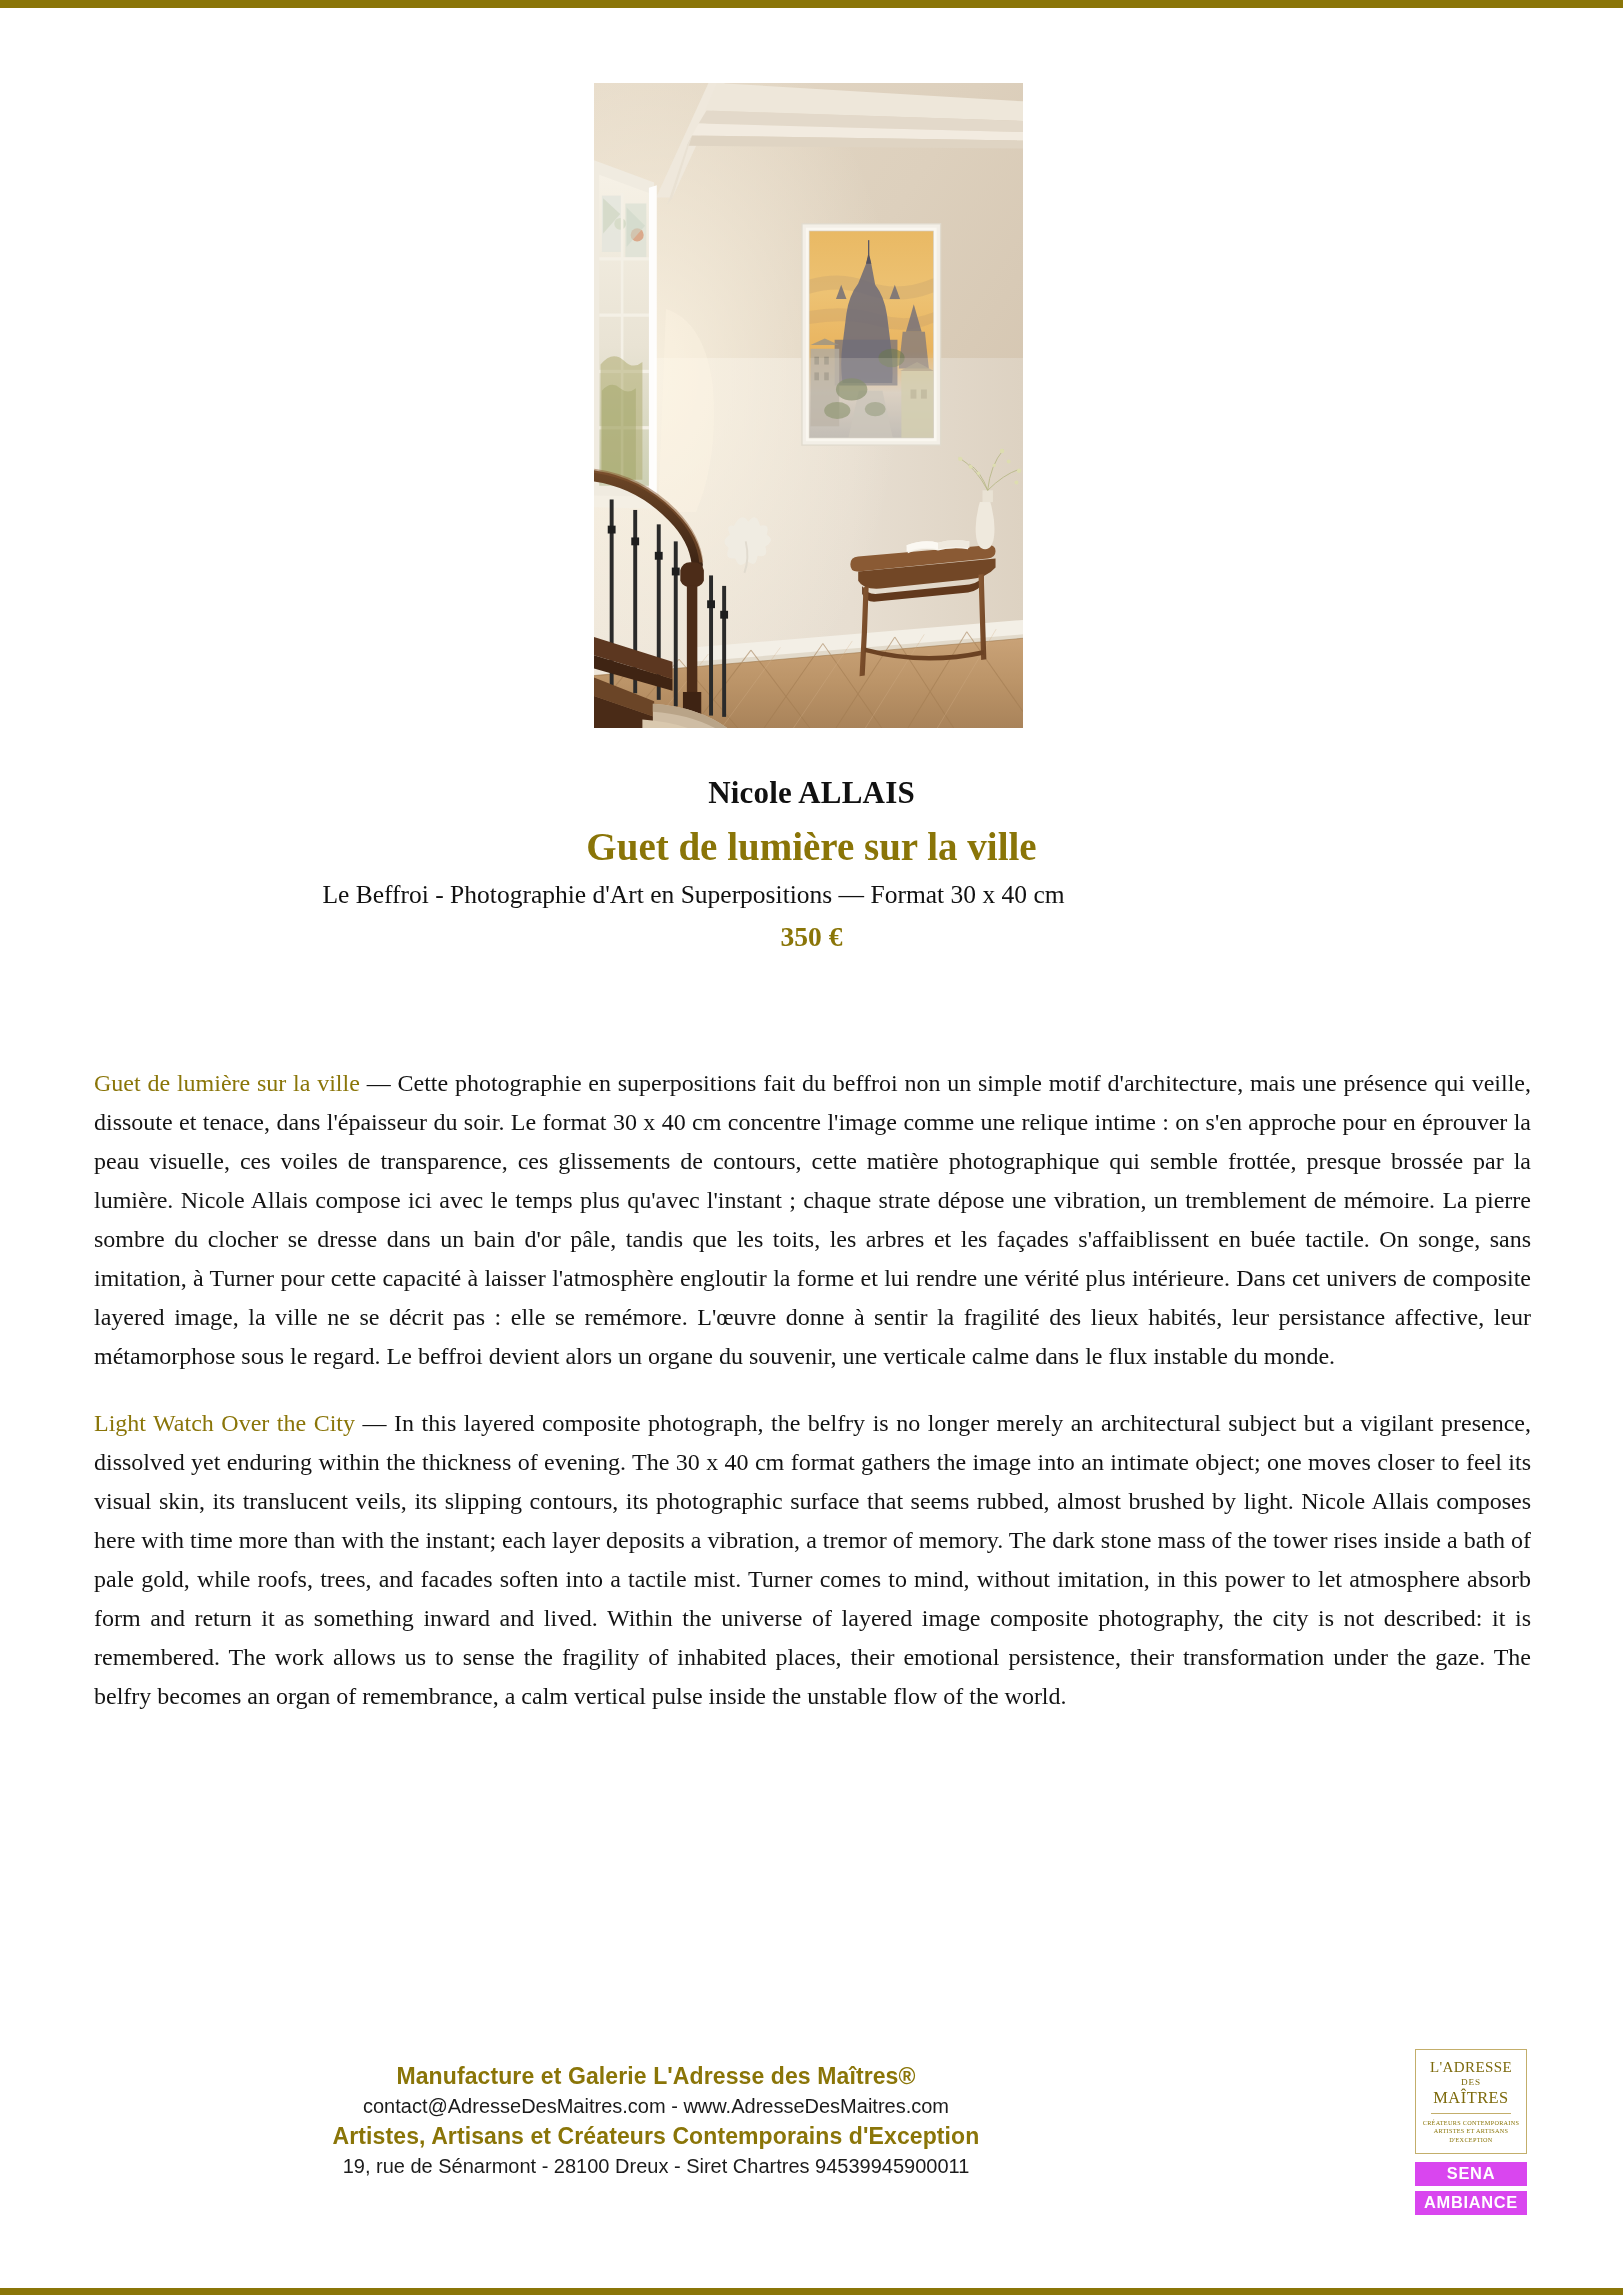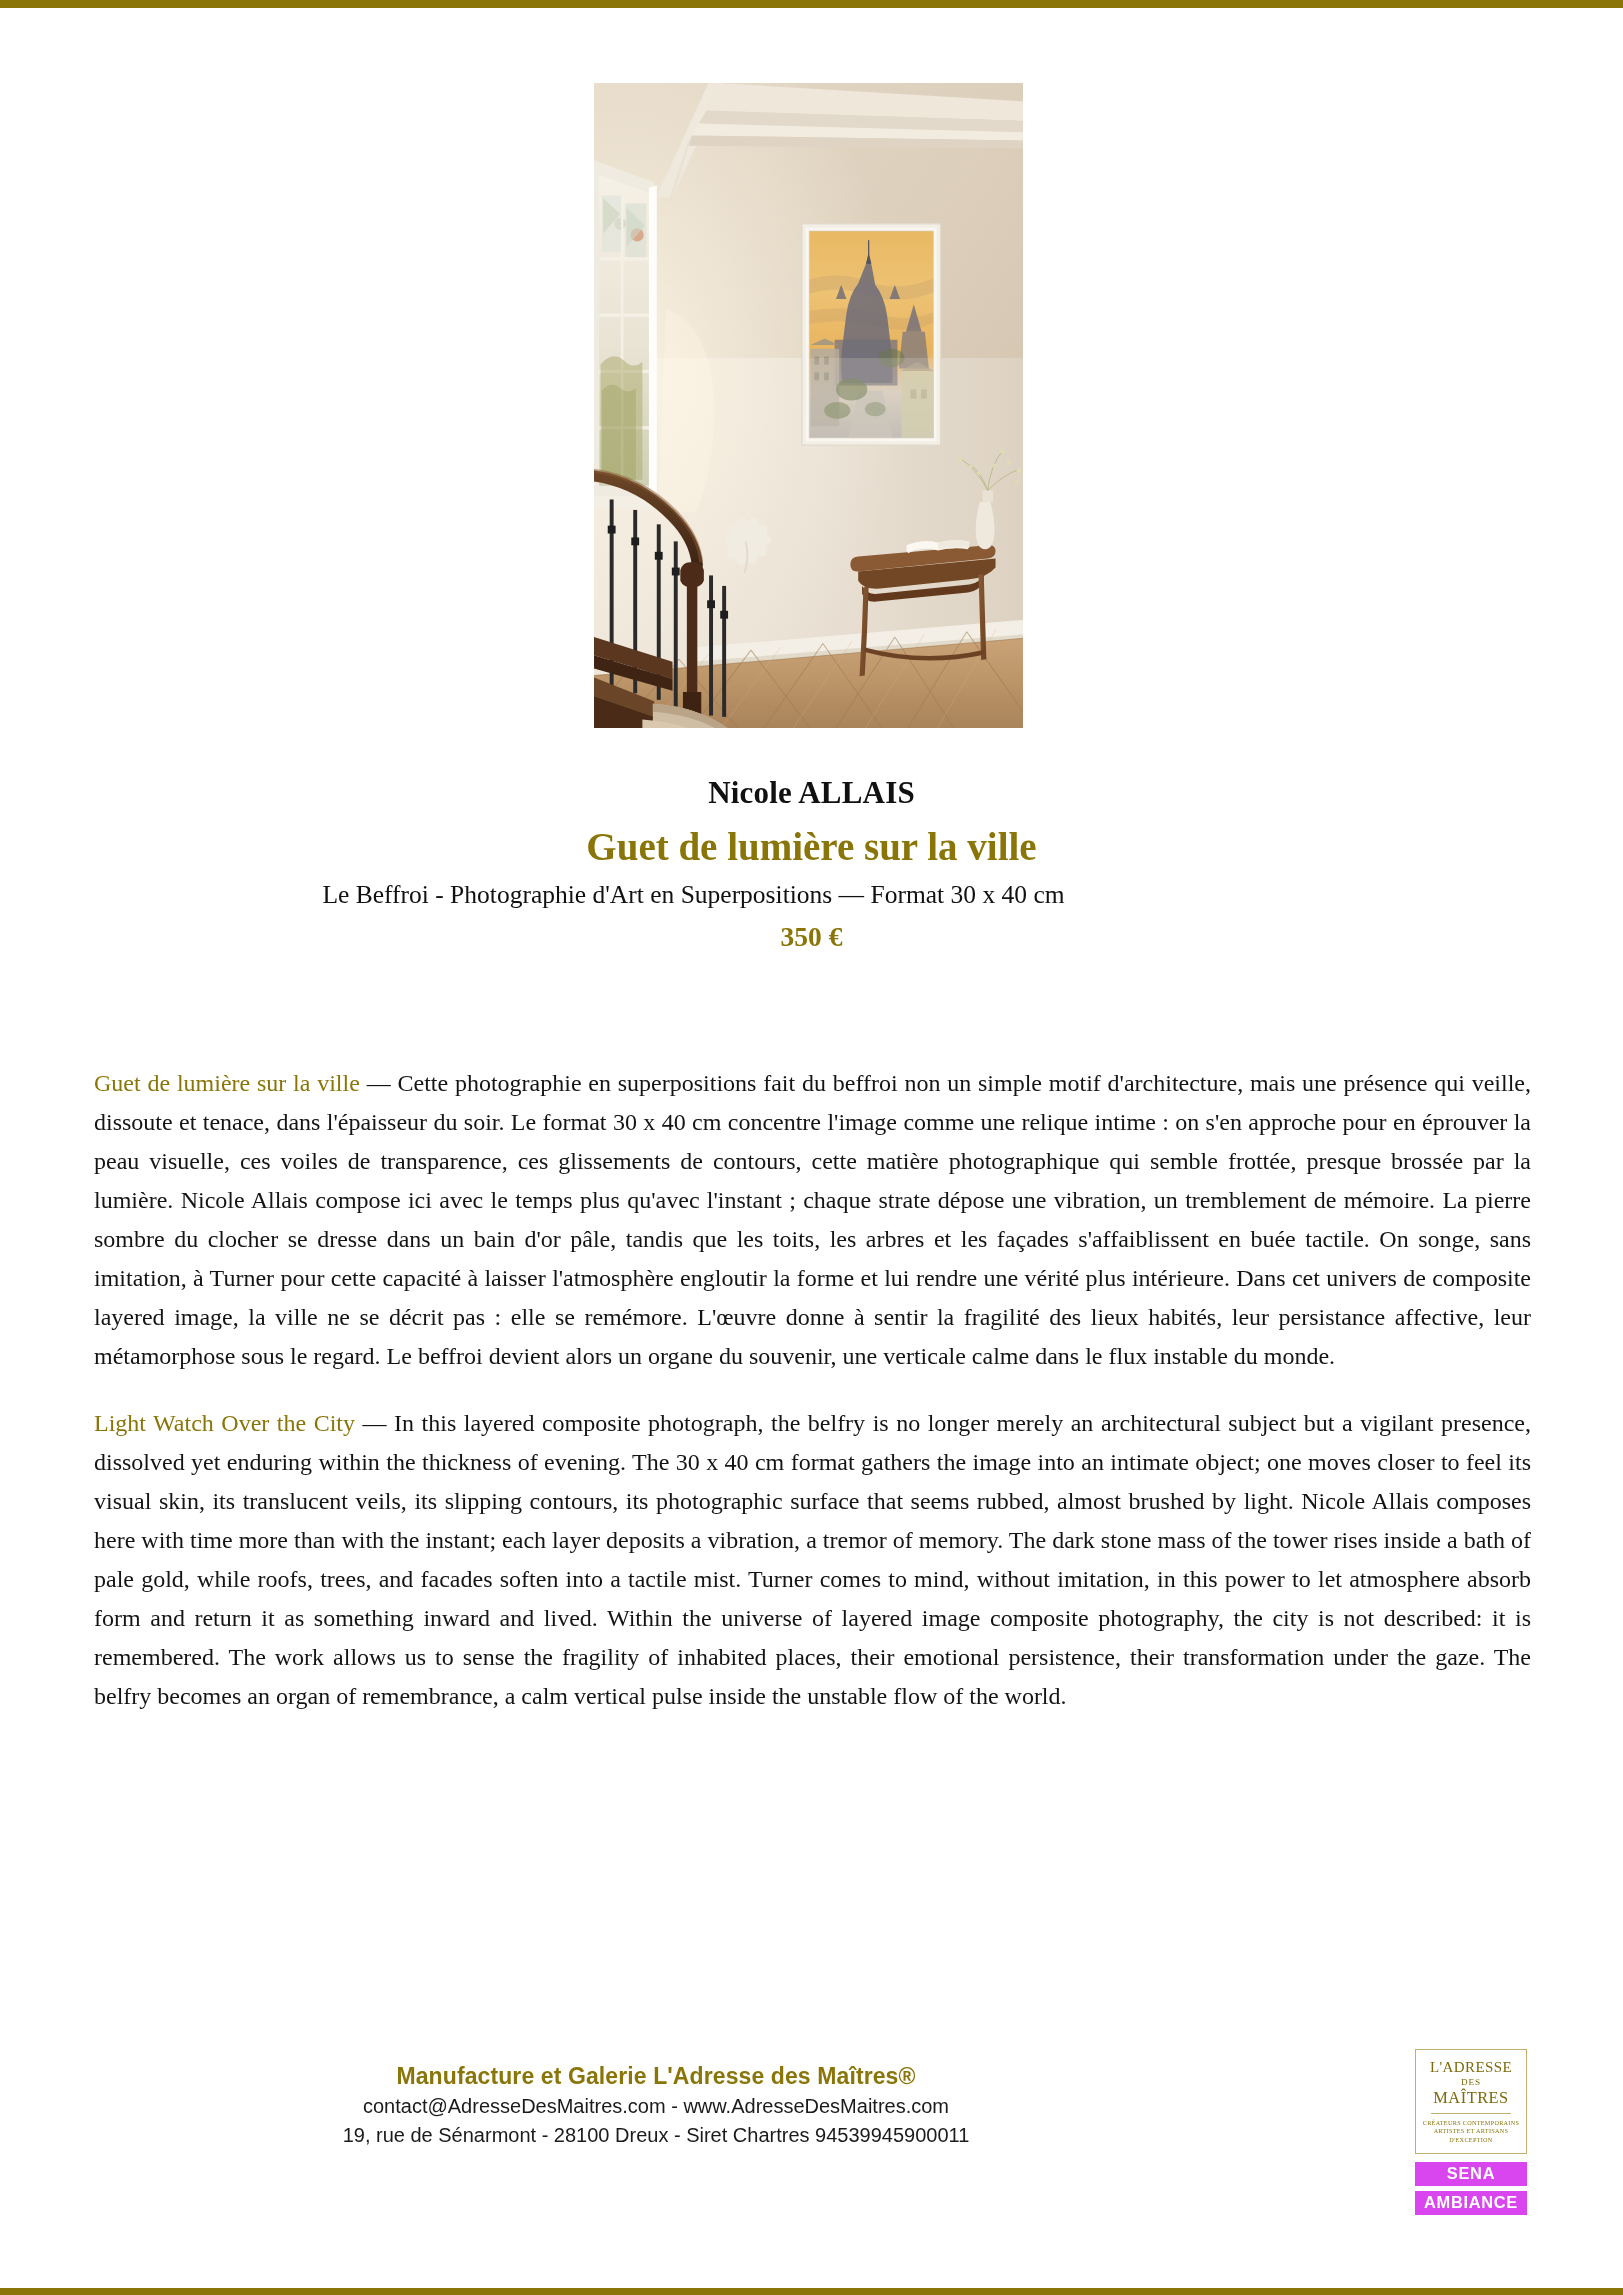--- a/index.html
+++ b/index.html
@@ -424,20 +424,21 @@
 <div class="artwork-price">350 €</div>
 
 <div class="body-wrap">
   <p class="para"><span class="lead">Guet de lumière sur la ville</span><span> — </span><span>Cette photographie en superpositions fait du beffroi non un simple motif d'architecture, mais une présence qui veille, dissoute et tenace, dans l'épaisseur du soir. Le format 30 x 40 cm concentre l'image comme une relique intime : on s'en approche pour en éprouver la peau visuelle, ces voiles de transparence, ces glissements de contours, cette matière photographique qui semble frottée, presque brossée par la lumière. Nicole Allais compose ici avec le temps plus qu'avec l'instant ; chaque strate dépose une vibration, un tremblement de mémoire. La pierre sombre du clocher se dresse dans un bain d'or pâle, tandis que les toits, les arbres et les façades s'affaiblissent en buée tactile. On songe, sans imitation, à Turner pour cette capacité à laisser l'atmosphère engloutir la forme et lui rendre une vérité plus intérieure. Dans cet univers de composite layered image, la ville ne se décrit pas : elle se remémore. L'œuvre donne à sentir la fragilité des lieux habités, leur persistance affective, leur métamorphose sous le regard. Le beffroi devient alors un organe du souvenir, une verticale calme dans le flux instable du monde.</span></p>
   <p class="para"><span class="lead">Light Watch Over the City</span><span> — </span><span>In this layered composite photograph, the belfry is no longer merely an architectural subject but a vigilant presence, dissolved yet enduring within the thickness of evening. The 30 x 40 cm format gathers the image into an intimate object; one moves closer to feel its visual skin, its translucent veils, its slipping contours, its photographic surface that seems rubbed, almost brushed by light. Nicole Allais composes here with time more than with the instant; each layer deposits a vibration, a tremor of memory. The dark stone mass of the tower rises inside a bath of pale gold, while roofs, trees, and facades soften into a tactile mist. Turner comes to mind, without imitation, in this power to let atmosphere absorb form and return it as something inward and lived. Within the universe of layered image composite photography, the city is not described: it is remembered. The work allows us to sense the fragility of inhabited places, their emotional persistence, their transformation under the gaze. The belfry becomes an organ of remembrance, a calm vertical pulse inside the unstable flow of the world.</span></p>
 </div>
 
 <div class="footer">
   <div class="f-gold">Manufacture et Galerie L'Adresse des Maîtres®</div>
   <div class="f-dark">contact@AdresseDesMaitres.com - www.AdresseDesMaitres.com</div>
+  <div class="f-gold">Artistes, Artisans et Créateurs Contemporains d'Exception</div>
   <div class="f-dark">19, rue de Sénarmont - 28100 Dreux - Siret Chartres 94539945900011</div>
 </div>
 
 <div class="logo-block">
   <div class="logo-card">
     <div class="logo-l1">L'ADRESSE</div>
     <div class="logo-l2">DES</div>
     <div class="logo-l3">MAÎTRES</div>
     <div class="logo-div"></div>
     <div class="logo-tag">CRÉATEURS CONTEMPORAINS</div>

